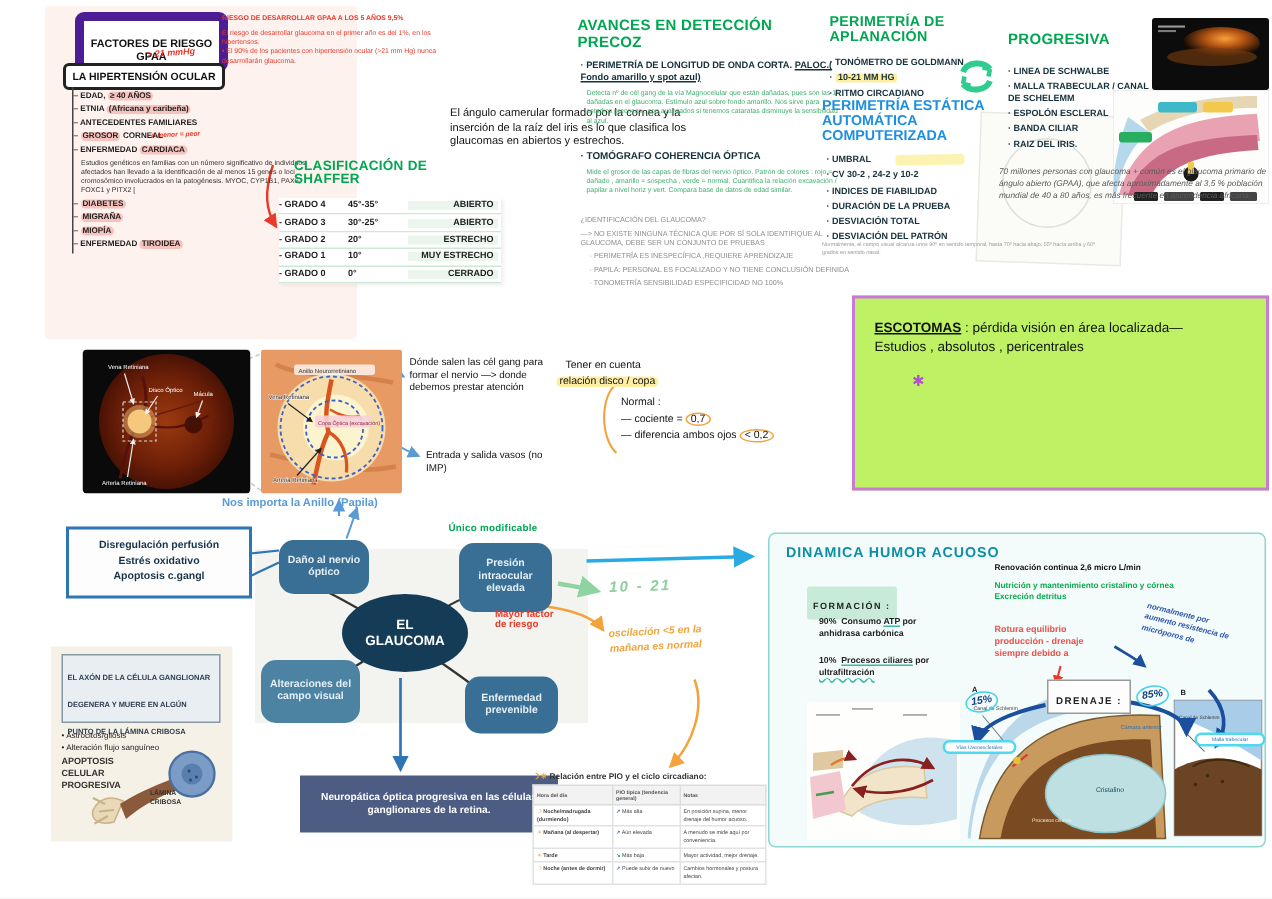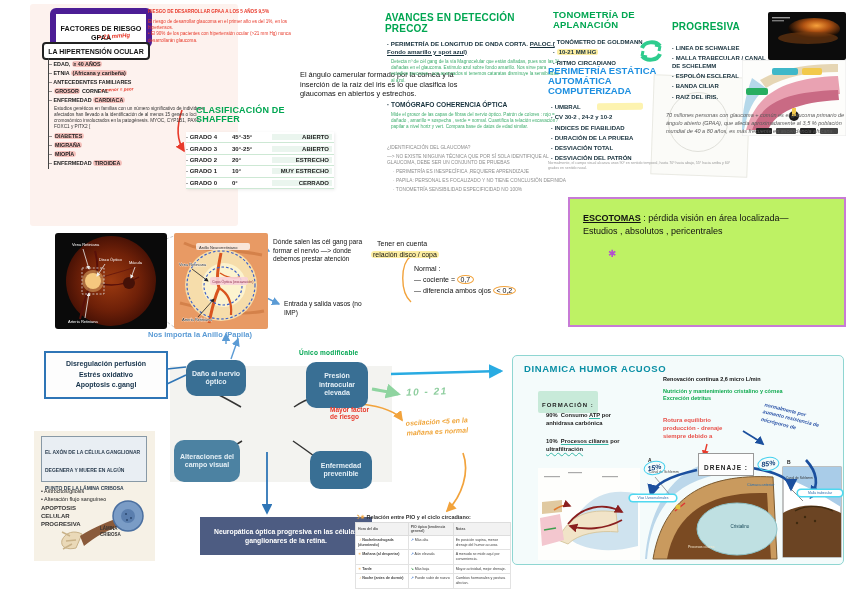--- a/index.html
+++ b/index.html
@@ -162,21 +162,21 @@
   <div class="abs b dark dot" style="left:387px;top:101px;width:178px;font-size:6.6px;">TOMÓGRAFO  COHERENCIA ÓPTICA</div>
   <div class="abs note-green" style="left:391px;top:112px;width:170px;">Mide el grosor de las capas de fibras del nervio óptico. Patrón de colores : rojo = dañado , amarillo = sospecha , verde = normal. Cuantifica la relación excavación / papilar a nivel horiz y vert. Compara base de datos de edad similar.</div>
   <div class="abs ident" style="left:387px;top:145px;width:188px;">
     <div style="margin-bottom:3px;">¿IDENTIFICACIÓN DEL GLAUCOMA?</div>
     <div>—&gt; NO EXISTE NINGUNA TÉCNICA QUE POR SÍ SOLA IDENTIFIQUE AL GLAUCOMA, DEBE SER UN CONJUNTO DE PRUEBAS</div>
     <div class="ident-it">PERIMETRÍA ES INESPECÍFICA ,REQUIERE APRENDIZAJE</div>
     <div class="ident-it">PAPILA: PERSONAL ES FOCALIZADO Y NO TIENE CONCLUSIÓN DEFINIDA</div>
     <div class="ident-it">TONOMETRÍA SENSIBILIDAD ESPECIFICIDAD NO 100%</div>
   </div>
 
-  <div class="abs gh" style="left:553px;top:10px;width:125px;font-size:9.5px;">TONOMETRÍA DE APLANACIÓN</div>
+  <div class="abs gh" style="left:553px;top:10px;width:125px;font-size:9.5px;">PERIMETRÍA DE APLANACIÓN</div>
   <div class="abs" style="left:553px;top:39px;width:110px;">
     <div class="litem dot">TONÓMETRO DE GOLDMANN</div>
     <div class="litem dot"><span class="yhl">10-21 MM HG</span></div>
     <div class="litem dot">RITMO CIRCADIANO</div>
   </div>
   <svg class="abs" style="left:636px;top:37px;" width="30" height="28" viewBox="0 0 30 28">
     <path d="M6,11 A10,8 0 0 1 24,9" stroke="#2ecc8e" stroke-width="4" fill="none"></path>
     <path d="M24,9 l-5,-1 m5,1 l-1,5" stroke="#2ecc8e" stroke-width="3" fill="none"></path>
     <path d="M24,17 A10,8 0 0 1 6,19" stroke="#2ecc8e" stroke-width="4" fill="none"></path>
     <path d="M6,19 l5,1 m-5,-1 l1,-5" stroke="#2ecc8e" stroke-width="3" fill="none"></path>
@@ -311,20 +311,23 @@
 
   <div class="abs" style="left:44px;top:351px;width:124px;height:48px;border:2px solid #2e75b6;background:#fdfdfd;display:flex;flex-direction:column;align-items:center;justify-content:center;text-align:center;font-size:7px;font-weight:600;color:#16324a;line-height:1.5;box-sizing:border-box;">
     <div>Disregulación perfusión</div>
     <div>Estrés oxidativo</div>
     <div>Apoptosis c.gangl</div>
   </div>
   <div class="node abs" style="left:186px;top:360px;width:60px;height:36px;">Daño al nervio óptico</div>
   <div class="abs gh" style="left:299px;top:350px;font-size:6.5px;">Único modificable</div>
   <div class="node abs" style="left:306px;top:362px;width:62px;height:46px;">Presión intraocular elevada</div>
   <div class="abs b" style="left:330px;top:406px;width:48px;font-size:6.5px;color:#e8392a;line-height:1.15;">Mayor factor de riesgo</div>
+  <div class="abs" style="left:228px;top:396px;width:84px;height:52px;background:#143c56;border-radius:50%;display:flex;align-items:center;justify-content:center;text-align:center;">
+    <span class="b" style="font-size:9px;color:#fff;line-height:1.2;width:56px;">EL GLAUCOMA</span>
+  </div>
   <div class="node abs" style="left:174px;top:440px;width:66px;height:42px;background:#4c82a2;">Alteraciones del campo visual</div>
   <div class="node abs" style="left:310px;top:451px;width:62px;height:38px;">Enfermedad prevenible</div>
   <div class="abs hw b" style="left:406px;top:386px;font-size:10px;color:#8fce9f;letter-spacing:1.5px;transform:rotate(-2deg);">10 - 21</div>
   <div class="abs hw b" style="left:396px;top:417px;width:82px;font-size:7px;color:#f0a63c;text-align:center;line-height:1.4;transform:rotate(-3deg);">oscilación &lt;5 en la mañana es normal</div>
   <div class="abs" style="left:200px;top:517px;width:172px;height:38px;background:#4d5c82;display:flex;align-items:center;justify-content:center;text-align:center;">
     <span class="b" style="font-size:6.8px;color:#fff;line-height:1.35;width:160px;">Neuropática óptica progresiva en las células ganglionares de la retina.</span>
   </div>
 
   <div class="abs" style="left:41px;top:436px;width:106px;height:46px;background:#e9eef3;border:1px solid #8899a6;box-sizing:border-box;padding:3px;">
     <span class="b" style="font-size:5px;color:#2c3e50;line-height:1.4;">EL AXÓN DE LA CÉLULA GANGLIONAR DEGENERA Y MUERE EN ALGÚN PUNTO DE LA LÁMINA CRIBOSA</span>

